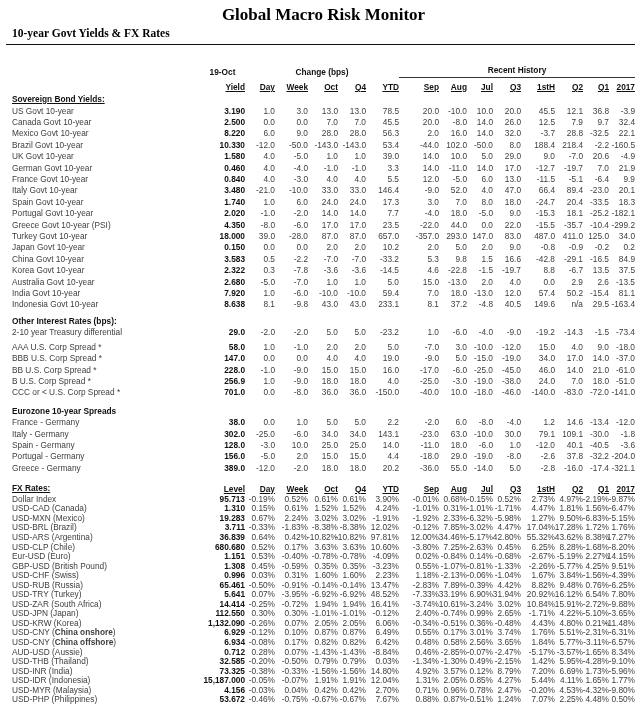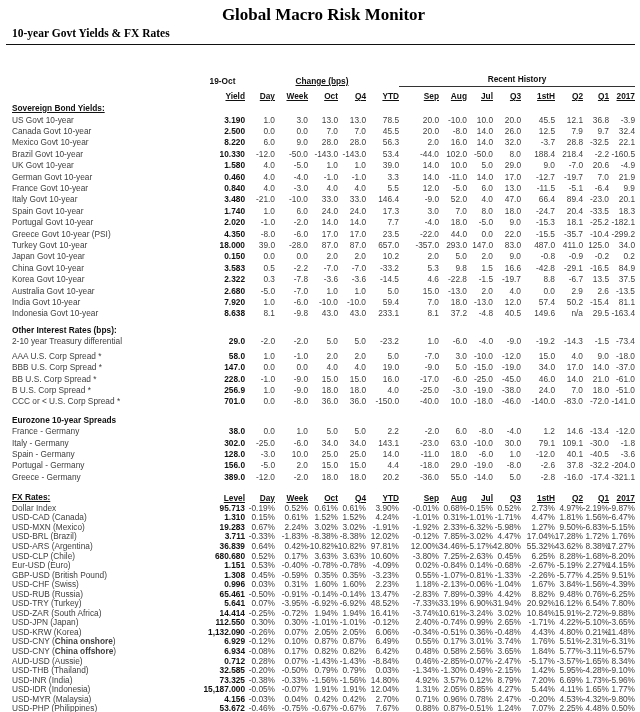--- a/index.html
+++ b/index.html
@@ -6,23 +6,23 @@
   body{width:640px;height:712px;overflow:hidden;font-family:"Liberation Sans",sans-serif;font-size:8.3px;color:#3d3d3d;}
   .page{padding:5px 5px 0 12px;}
   .title{font-family:"Liberation Serif",serif;font-weight:bold;font-size:17px;color:#000;text-align:center;line-height:20px;}
   .subtitle{font-family:"Liberation Serif",serif;font-weight:bold;font-size:11.5px;color:#000;text-align:left;line-height:14px;margin-top:1px;}
   .title-rule{border:0;border-top:1.4px solid #111;margin:4px 0 0 -6px;}
   
   .trow{display:grid;grid-template-columns:188px 45px 30px 33px 30px 28px 33px 40px 28px 26px 28px 34px 28px 26px 26px;align-items:end;}
   .cell{white-space:nowrap;}
   .num{display:flex;justify-content:flex-end;white-space:nowrap;}
   .v1{font-weight:bold;color:#111;}
-  .tgroup{margin-top:29px;line-height:11px;font-weight:bold;color:#111;}
+  .tgroup{margin-top:20px;line-height:11px;font-weight:bold;color:#111;}
   .gd{grid-column:2/span 1;justify-content:center;display:flex;}
-  .gc{grid-column:3/span 5;justify-content:center;display:flex;text-decoration:underline;}
+  .gc{grid-column:3/span 5;justify-content:center;display:flex;}
   .gh{grid-column:8/span 8;justify-content:center;display:flex;border-bottom:1px solid #333;padding-bottom:1px;}
   .thead{line-height:12px;margin-top:3px;}
   .th{font-weight:bold;color:#111;text-decoration:underline;}
   .sech{font-weight:bold;color:#111;}
   .sech.u{text-decoration:underline;}
   .sect .sech{line-height:11.5px;margin-top:1px;}
   .drow{line-height:11.4px;}
   .fxrow{line-height:9.55px;}
   .sect.rates{margin-top:5px;}
   .sect.euro{margin-top:7px;}

